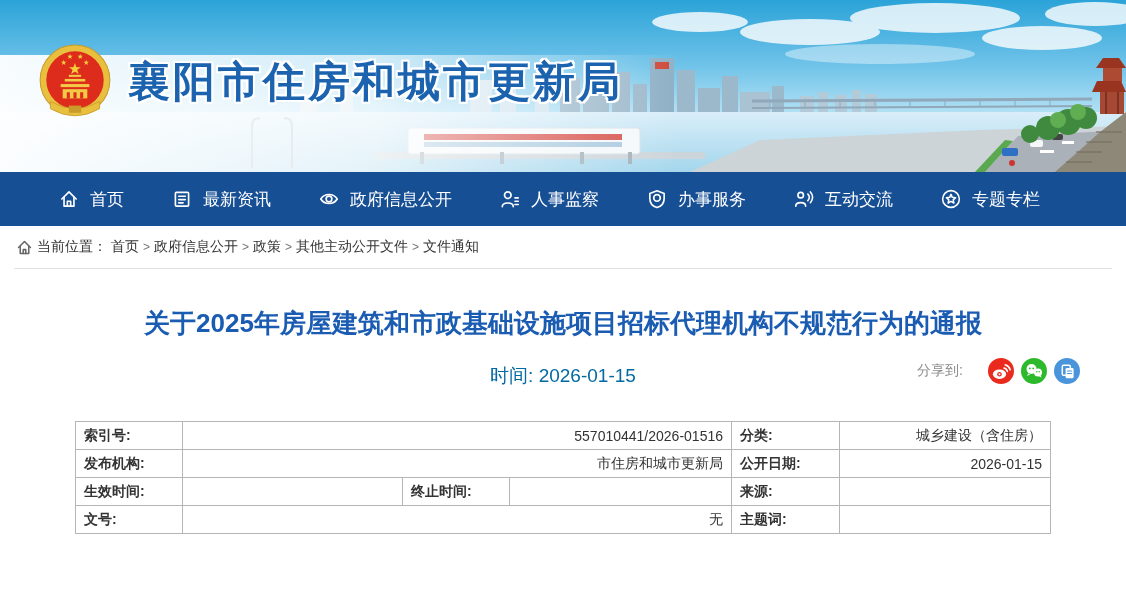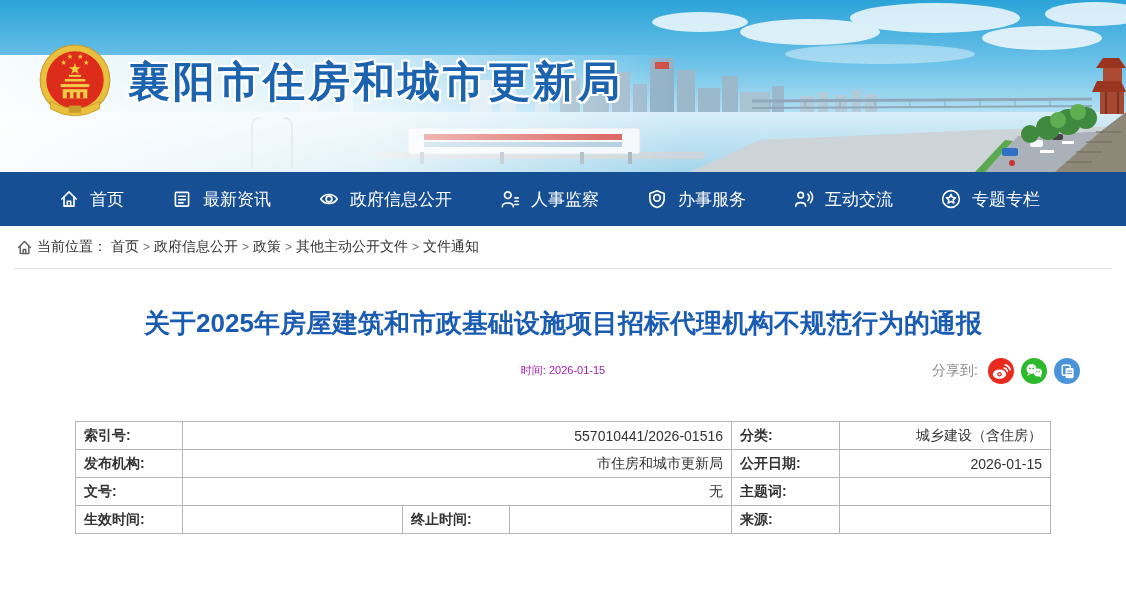--- a/index.html
+++ b/index.html
@@ -33,24 +33,24 @@
   .crumb-home { display:inline-flex; width:17px; height:17px; }
   .crumb-sep { color:#777; font-size:12px; }
   .crumb-link { color:#333; text-decoration:none; cursor:pointer; }
 
   
   .main { padding-top:38px; }
   .article-title { text-align:center; font-size:26px; font-weight:bold; color:#1b5cb3;
                    line-height:32px; margin:0 60px; }
   .meta-row { position:relative; margin-top:18px; height:28px; }
   .meta-time { position:absolute; left:0; right:0; top:6px; text-align:center;
-               font-size:11px; color:#a21caf; }
+               font-size:19px; color:#0369a1; }
   .share { position:absolute; right:46px; top:1px; display:flex; align-items:center; gap:7px;
            font-size:14px; color:#8a8a8a; }
-  .share-label { margin-right:3px; }
+  .share-label { margin-right:18px; }
   .share-btn { display:inline-flex; width:26px; height:26px; cursor:pointer; }
 
   
   .meta-table { width:975px; margin:36px auto 0; border-collapse:collapse;
                 font-size:14px; color:#333; table-layout:fixed; }
   .meta-table td { border:1px solid #b5b5b5; height:28px; padding:2px 8px; overflow:hidden; }
   .meta-table td.lbl { font-weight:bold; text-align:left; white-space:nowrap; }
   .meta-table td.val { text-align:right; padding-left:14px; white-space:nowrap; }
 </style>
 </head>
@@ -355,29 +355,29 @@
         <td class="lbl">分类:</td>
         <td class="val">城乡建设（含住房）</td>
       </tr>
       <tr>
         <td class="lbl">发布机构:</td>
         <td class="val" colspan="3">市住房和城市更新局</td>
         <td class="lbl">公开日期:</td>
         <td class="val">2026-01-15</td>
       </tr>
       <tr>
-        <td class="lbl">文号:</td>
-        <td class="val" colspan="3">无</td>
-        <td class="lbl">主题词:</td>
-        <td class="val"></td>
-      </tr>
-      <tr>
         <td class="lbl">生效时间:</td>
         <td class="val"></td>
         <td class="lbl">终止时间:</td>
         <td class="val"></td>
         <td class="lbl">来源:</td>
         <td class="val"></td>
       </tr>
+      <tr>
+        <td class="lbl">文号:</td>
+        <td class="val" colspan="3">无</td>
+        <td class="lbl">主题词:</td>
+        <td class="val"></td>
+      </tr>
     </tbody>
       </table>
   </main>
 </div>
 
 </body></html>

